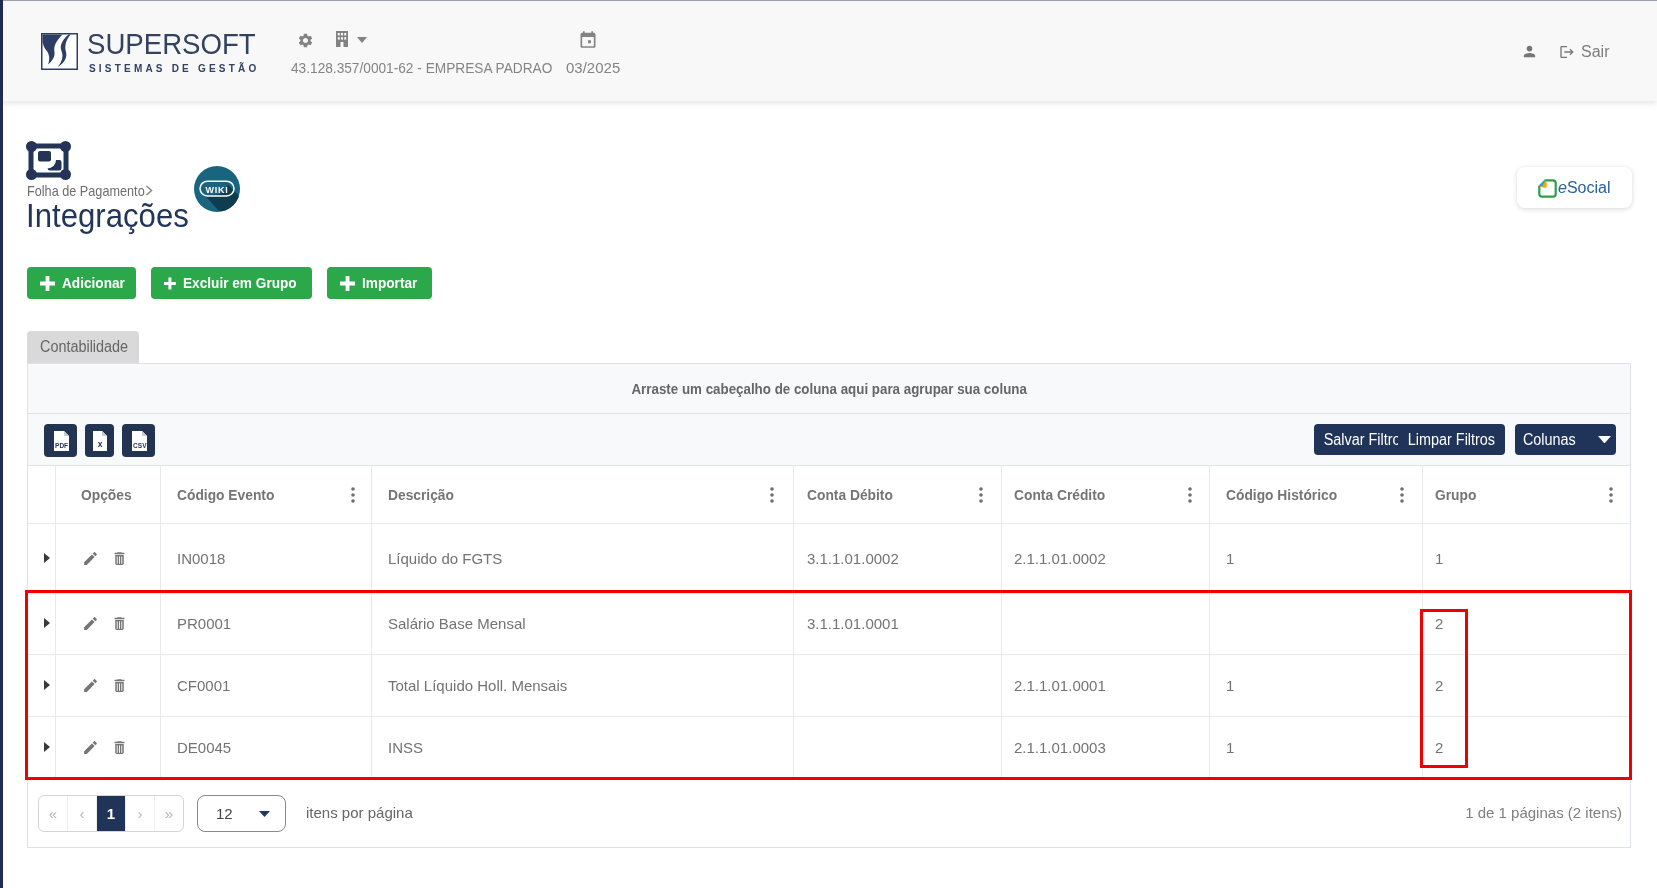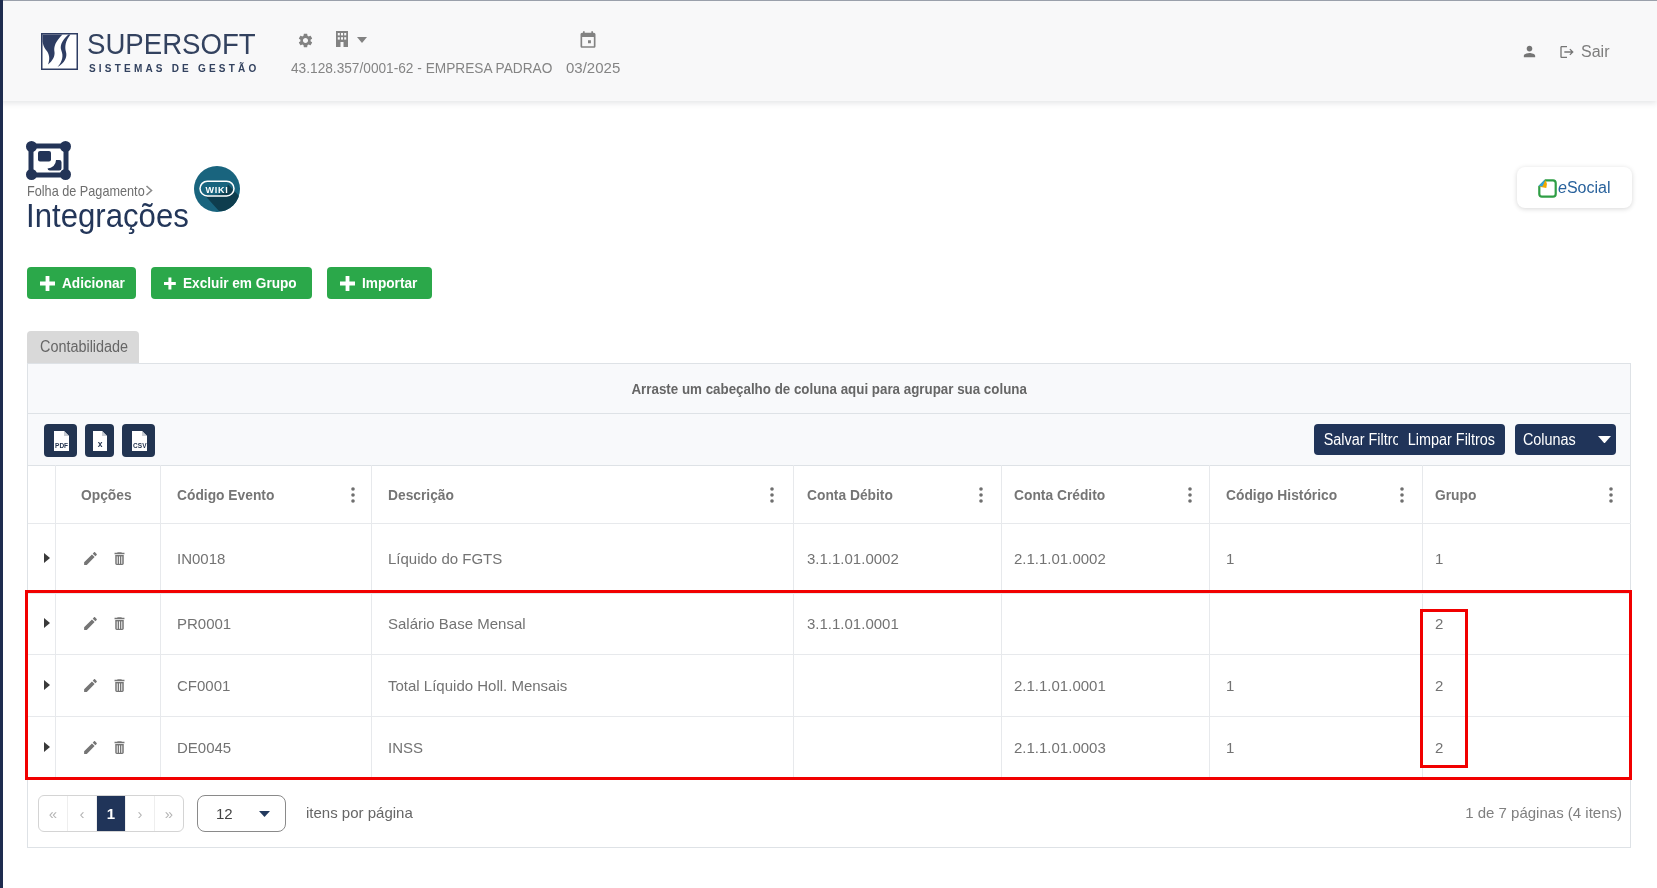--- a/index.html
+++ b/index.html
@@ -207,21 +207,21 @@
       <div class="pcell">›</div>
       <div class="pcell">»</div>
     </div>
     <div id="psize">
         <span>12</span>
         <svg class="abs" style="right:15px;top:15px" width="11" height="6" viewBox="0 0 11 6">
           <path d="M0 0h11L5.5 6z" fill="#233a5e"></path>
         </svg>
       </div>
     <div id="ppp">itens por página</div>
-    <div id="pinfo">1 de 7 páginas (4 itens)</div>
+    <div id="pinfo">1 de 1 páginas (2 itens)</div>
   </div>
   <div id="tbl" class="abs">
 
     <div class="vline" style="left:55px; top:465px; height:313px;"></div>
     <div class="vline" style="left:160px; top:465px; height:313px;"></div>
     <div class="vline" style="left:371px; top:465px; height:313px;"></div>
     <div class="vline" style="left:793px; top:465px; height:313px;"></div>
     <div class="vline" style="left:1001px; top:465px; height:313px;"></div>
     <div class="vline" style="left:1209px; top:465px; height:313px;"></div>
     <div class="vline" style="left:1422px; top:465px; height:313px;"></div>

